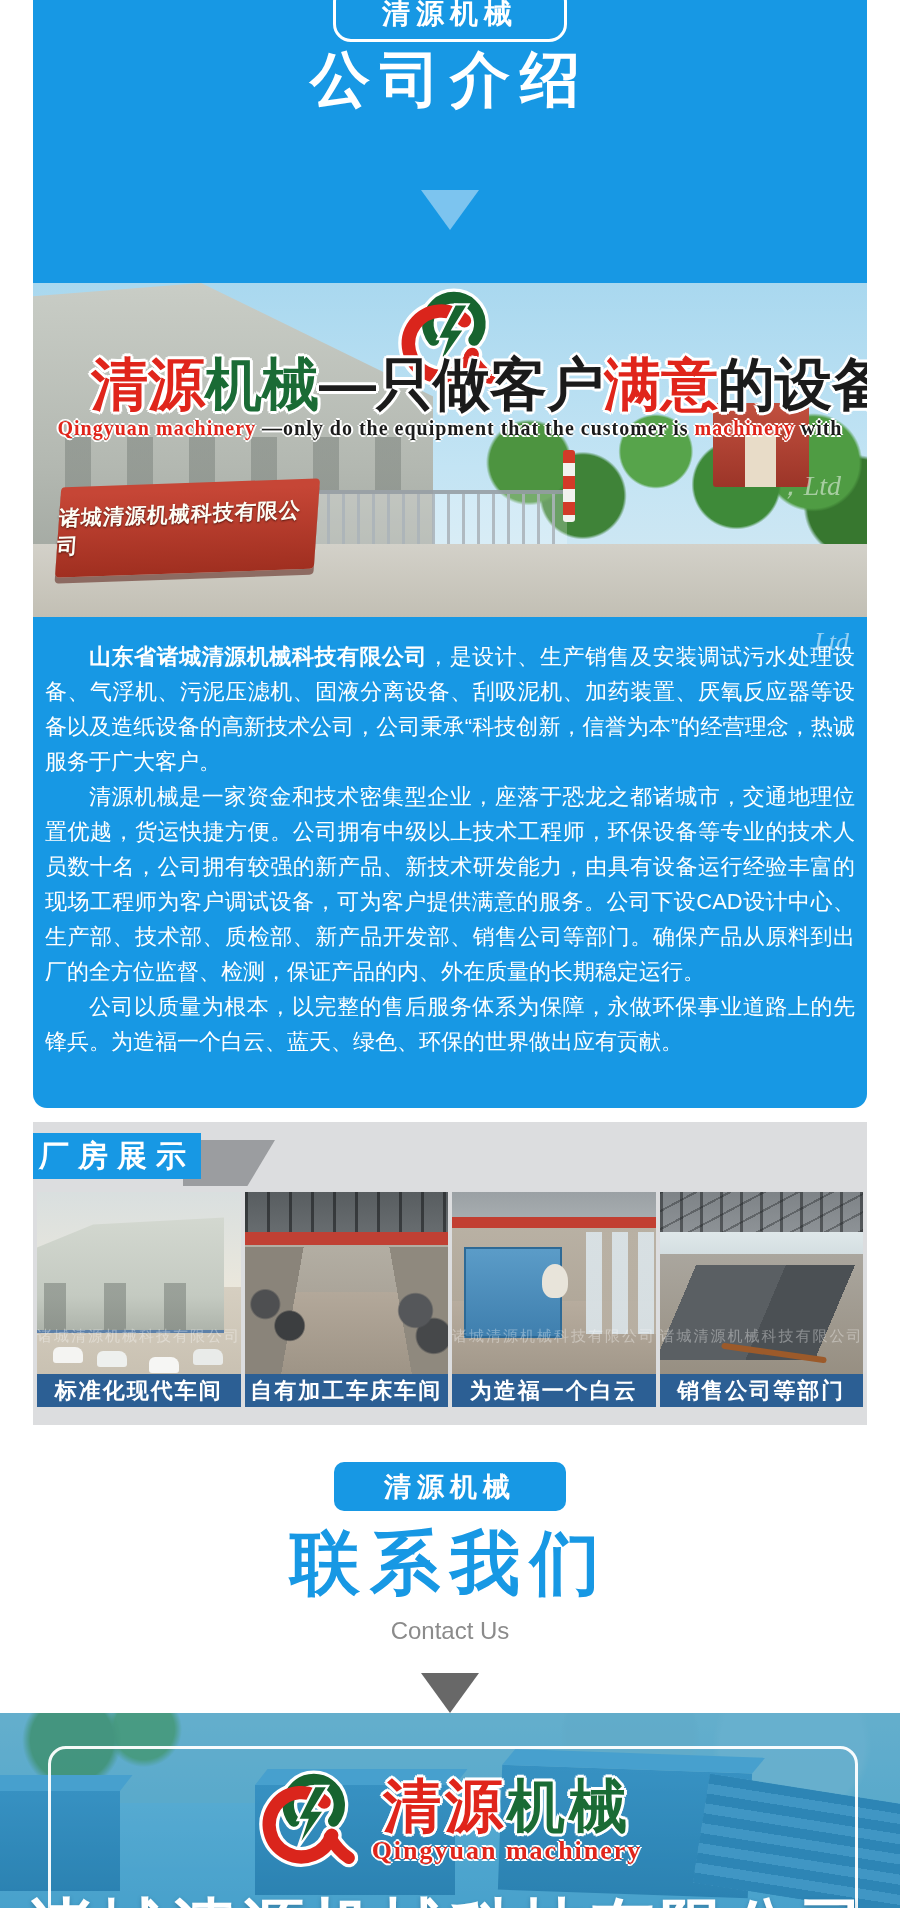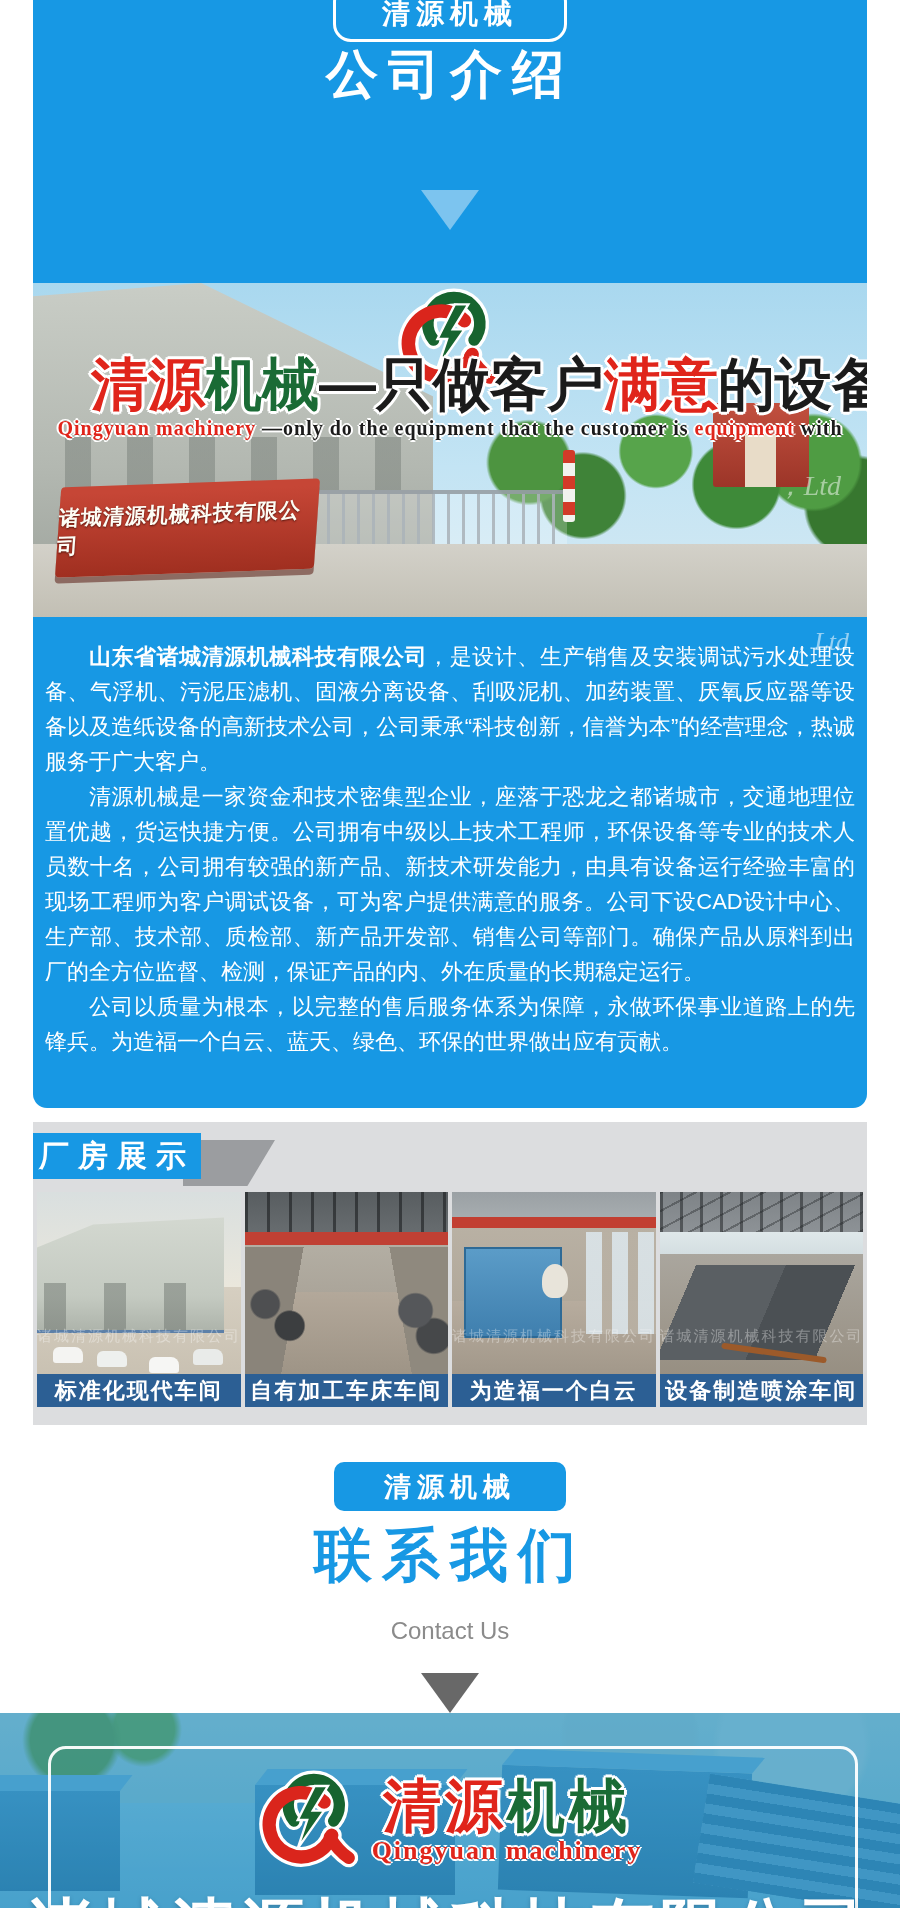--- a/index.html
+++ b/index.html
@@ -2,21 +2,21 @@
 <html><head>
 <meta charset="utf-8">
 <style>
   html,body{margin:0;padding:0;background:#fff;}
   body{font-family:"Liberation Sans","DejaVu Sans",sans-serif;}
   .page{position:relative;width:900px;height:1908px;background:#fff;overflow:hidden;margin:0 auto;}
 
   
   .sec-intro{position:absolute;top:0;left:33px;width:834px;height:1108px;background:#1798e4;border-radius:0 0 14px 14px;}
   .badge-outline{position:absolute;top:-16px;left:50%;transform:translateX(-50%);border:3px solid #fff;border-radius:18px;padding:8px 46px 6px;color:#fff;font-size:28px;font-weight:700;letter-spacing:6px;white-space:nowrap;}
-  .intro-title{position:absolute;top:40px;width:100%;text-align:center;color:#fff;font-size:52px;font-weight:800;letter-spacing:10px;}
+  .intro-title{position:absolute;top:40px;width:100%;text-align:center;color:#fff;font-size:60px;font-weight:800;letter-spacing:10px;}
   .intro-sub{position:absolute;top:134px;width:100%;text-align:center;color:rgba(255,255,255,.97);font-size:38px;font-weight:400;letter-spacing:1px;}
   .tri{width:0;height:0;border-left:29px solid transparent;border-right:29px solid transparent;position:absolute;left:50%;transform:translateX(-50%);}
   .tri-light{top:190px;border-top:40px solid #7cc4ef;}
 
   
   .hero{position:absolute;top:283px;left:0;width:834px;height:334px;overflow:hidden;background:linear-gradient(180deg,#a9d8ef 0%,#c3e4f4 55%,#d5e9f2 100%);}
   .hero .bld{position:absolute;left:0;top:0;width:48%;height:100%;background:linear-gradient(180deg,#c9cdc6 0%,#b3b8b1 55%,#9aa099 100%);clip-path:polygon(0 4%,42% 0,100% 34%,100% 100%,0 100%);}
   .hero .bld i{position:absolute;left:8%;top:46%;width:84%;height:16%;background:repeating-linear-gradient(90deg,#7d847e 0 26px,transparent 26px 62px);opacity:.55;}
   .hero .trees{position:absolute;right:0;top:24%;width:46%;height:66%;
     background:
@@ -84,21 +84,21 @@
   .ph4{background:linear-gradient(180deg,#7e8387 0%,#8d9296 22%,#dfe8ea 22%,#d4dee1 34%,#aaa69e 34%,#978f82 100%);}
   .ph4 .b{position:absolute;left:0;top:0;width:100%;height:22%;background:repeating-linear-gradient(90deg,rgba(25,28,30,.5) 0 3px,transparent 3px 20px),repeating-linear-gradient(152deg,rgba(25,28,30,.35) 0 2px,transparent 2px 16px);}
   .ph4 .c{position:absolute;left:4%;top:40%;width:92%;height:52%;
     background:linear-gradient(100deg,transparent 8%,#5a5f63 8% 52%,#4b5054 52% 86%,transparent 86%);transform:skewX(-14deg);}
   .ph4 .d{position:absolute;left:30%;bottom:10%;width:52%;height:6px;background:#9c5a2a;transform:rotate(8deg);border-radius:3px;}
   .wm-gray{position:absolute;right:140px;bottom:6px;color:rgba(255,255,255,.6);font-style:italic;font-family:"Liberation Serif","DejaVu Serif",serif;font-size:30px;}
 
   
   .sec-contact{position:absolute;top:1425px;left:33px;width:834px;height:288px;background:#fff;}
   .badge-fill{position:absolute;top:37px;left:50%;transform:translateX(-50%);background:#1798e4;border-radius:10px;padding:7px 50px 6px;color:#fff;font-size:27px;font-weight:700;letter-spacing:6px;white-space:nowrap;}
-  .contact-title{position:absolute;top:92px;width:100%;text-align:center;color:#1798e4;font-size:58px;font-weight:800;letter-spacing:10px;}
+  .contact-title{position:absolute;top:92px;width:100%;text-align:center;color:#1798e4;font-size:70px;font-weight:800;letter-spacing:10px;}
   .contact-sub{position:absolute;top:192px;width:100%;text-align:center;color:#8b8b8b;font-size:24px;}
   .tri-dark{top:248px;border-top:40px solid #686868;}
 
   
   .sec-footer{position:absolute;top:1713px;left:0;width:900px;height:195px;overflow:hidden;background:linear-gradient(180deg,#7fc0da 0%,#6fb4d2 40%,#58a5c9 100%);}
   .dirt{position:absolute;left:0;top:0;width:100%;height:46%;
     background:
       radial-gradient(circle at 8% 30%,#4e8f45 0 5%,transparent 6%),
       radial-gradient(circle at 16% 18%,#55994c 0 4%,transparent 5%),
       radial-gradient(circle at 70% 25%,#7fb4c4 0 10%,transparent 11%),
@@ -156,21 +156,21 @@
         <path d="M38 55 A27 27 0 1 1 80 55" fill="none" stroke="#17642f" stroke-width="12" stroke-linecap="round"></path>
         <path d="M70 35 A34 34 0 1 0 78 70" fill="none" stroke="#da251c" stroke-width="14" stroke-linecap="round"></path>
         <path d="M76 72 C82 82 90 90 96 94" fill="none" stroke="#da251c" stroke-width="13" stroke-linecap="round"></path>
         <path d="M60 18 L74 18 L58 44 L70 44 L42 84 L52 54 L42 54 Z" fill="#17642f" stroke="#fff" stroke-width="2.5"></path>
       </svg>
 
       <div class="slogan">
         <span class="c-red">清源</span><span class="c-green">机械</span><span class="c-dark">—只做客户</span><span class="c-red">满意</span><span class="c-dark">的设备</span>
       </div>
       <div class="slogan-en">
-        <span class="c-red">Qingyuan machinery </span><span class="c-dark">—only do the equipment that the customer is </span><span class="c-red">equipment</span><span class="c-dark"> with</span>
+        <span class="c-red">Qingyuan machinery </span><span class="c-dark">—only do the equipment that the customer is </span><span class="c-red">machinery</span><span class="c-dark"> with</span>
       </div>
       <div class="wm-hero">，Ltd</div>
     </div>
 
     <div class="about">
       <p><b>山东省诸城清源机械科技有限公司</b><span>，是设计、生产销售及安装调试污水处理设备、气浮机、污泥压滤机、固液分离设备、刮吸泥机、加药装置、厌氧反应器等设备以及造纸设备的高新技术公司，公司秉承“科技创新，信誉为本”的经营理念，热诚服务于广大客户。</span></p>
       <p>清源机械是一家资金和技术密集型企业，座落于恐龙之都诸城市，交通地理位置优越，货运快捷方便。公司拥有中级以上技术工程师，环保设备等专业的技术人员数十名，公司拥有较强的新产品、新技术研发能力，由具有设备运行经验丰富的现场工程师为客户调试设备，可为客户提供满意的服务。公司下设CAD设计中心、生产部、技术部、质检部、新产品开发部、销售公司等部门。确保产品从原料到出厂的全方位监督、检测，保证产品的内、外在质量的长期稳定运行。</p>
       <p>公司以质量为根本，以完整的售后服务体系为保障，永做环保事业道路上的先锋兵。为造福一个白云、蓝天、绿色、环保的世界做出应有贡献。</p>
     </div>
     <div class="wm-corner">，Ltd</div>
@@ -212,21 +212,21 @@
         </div>
         <figcaption>为造福一个白云</figcaption>
       </figure>
       <figure>
         <div class="img ph4">
           <i class="b"></i>
             <i class="c"></i>
             <i class="d"></i>
           <span class="pwm">诸城清源机械科技有限公司</span>
         </div>
-        <figcaption>设备制造喷涂车间</figcaption>
+        <figcaption>销售公司等部门</figcaption>
       </figure>
     </div>
     <div class="wm-gray">，Ltd</div>
   </section>
 
   <section class="sec-contact">
     <div class="badge-fill">
       <span>清源机械</span>
     </div>
     <div class="contact-title">联系我们</div>

